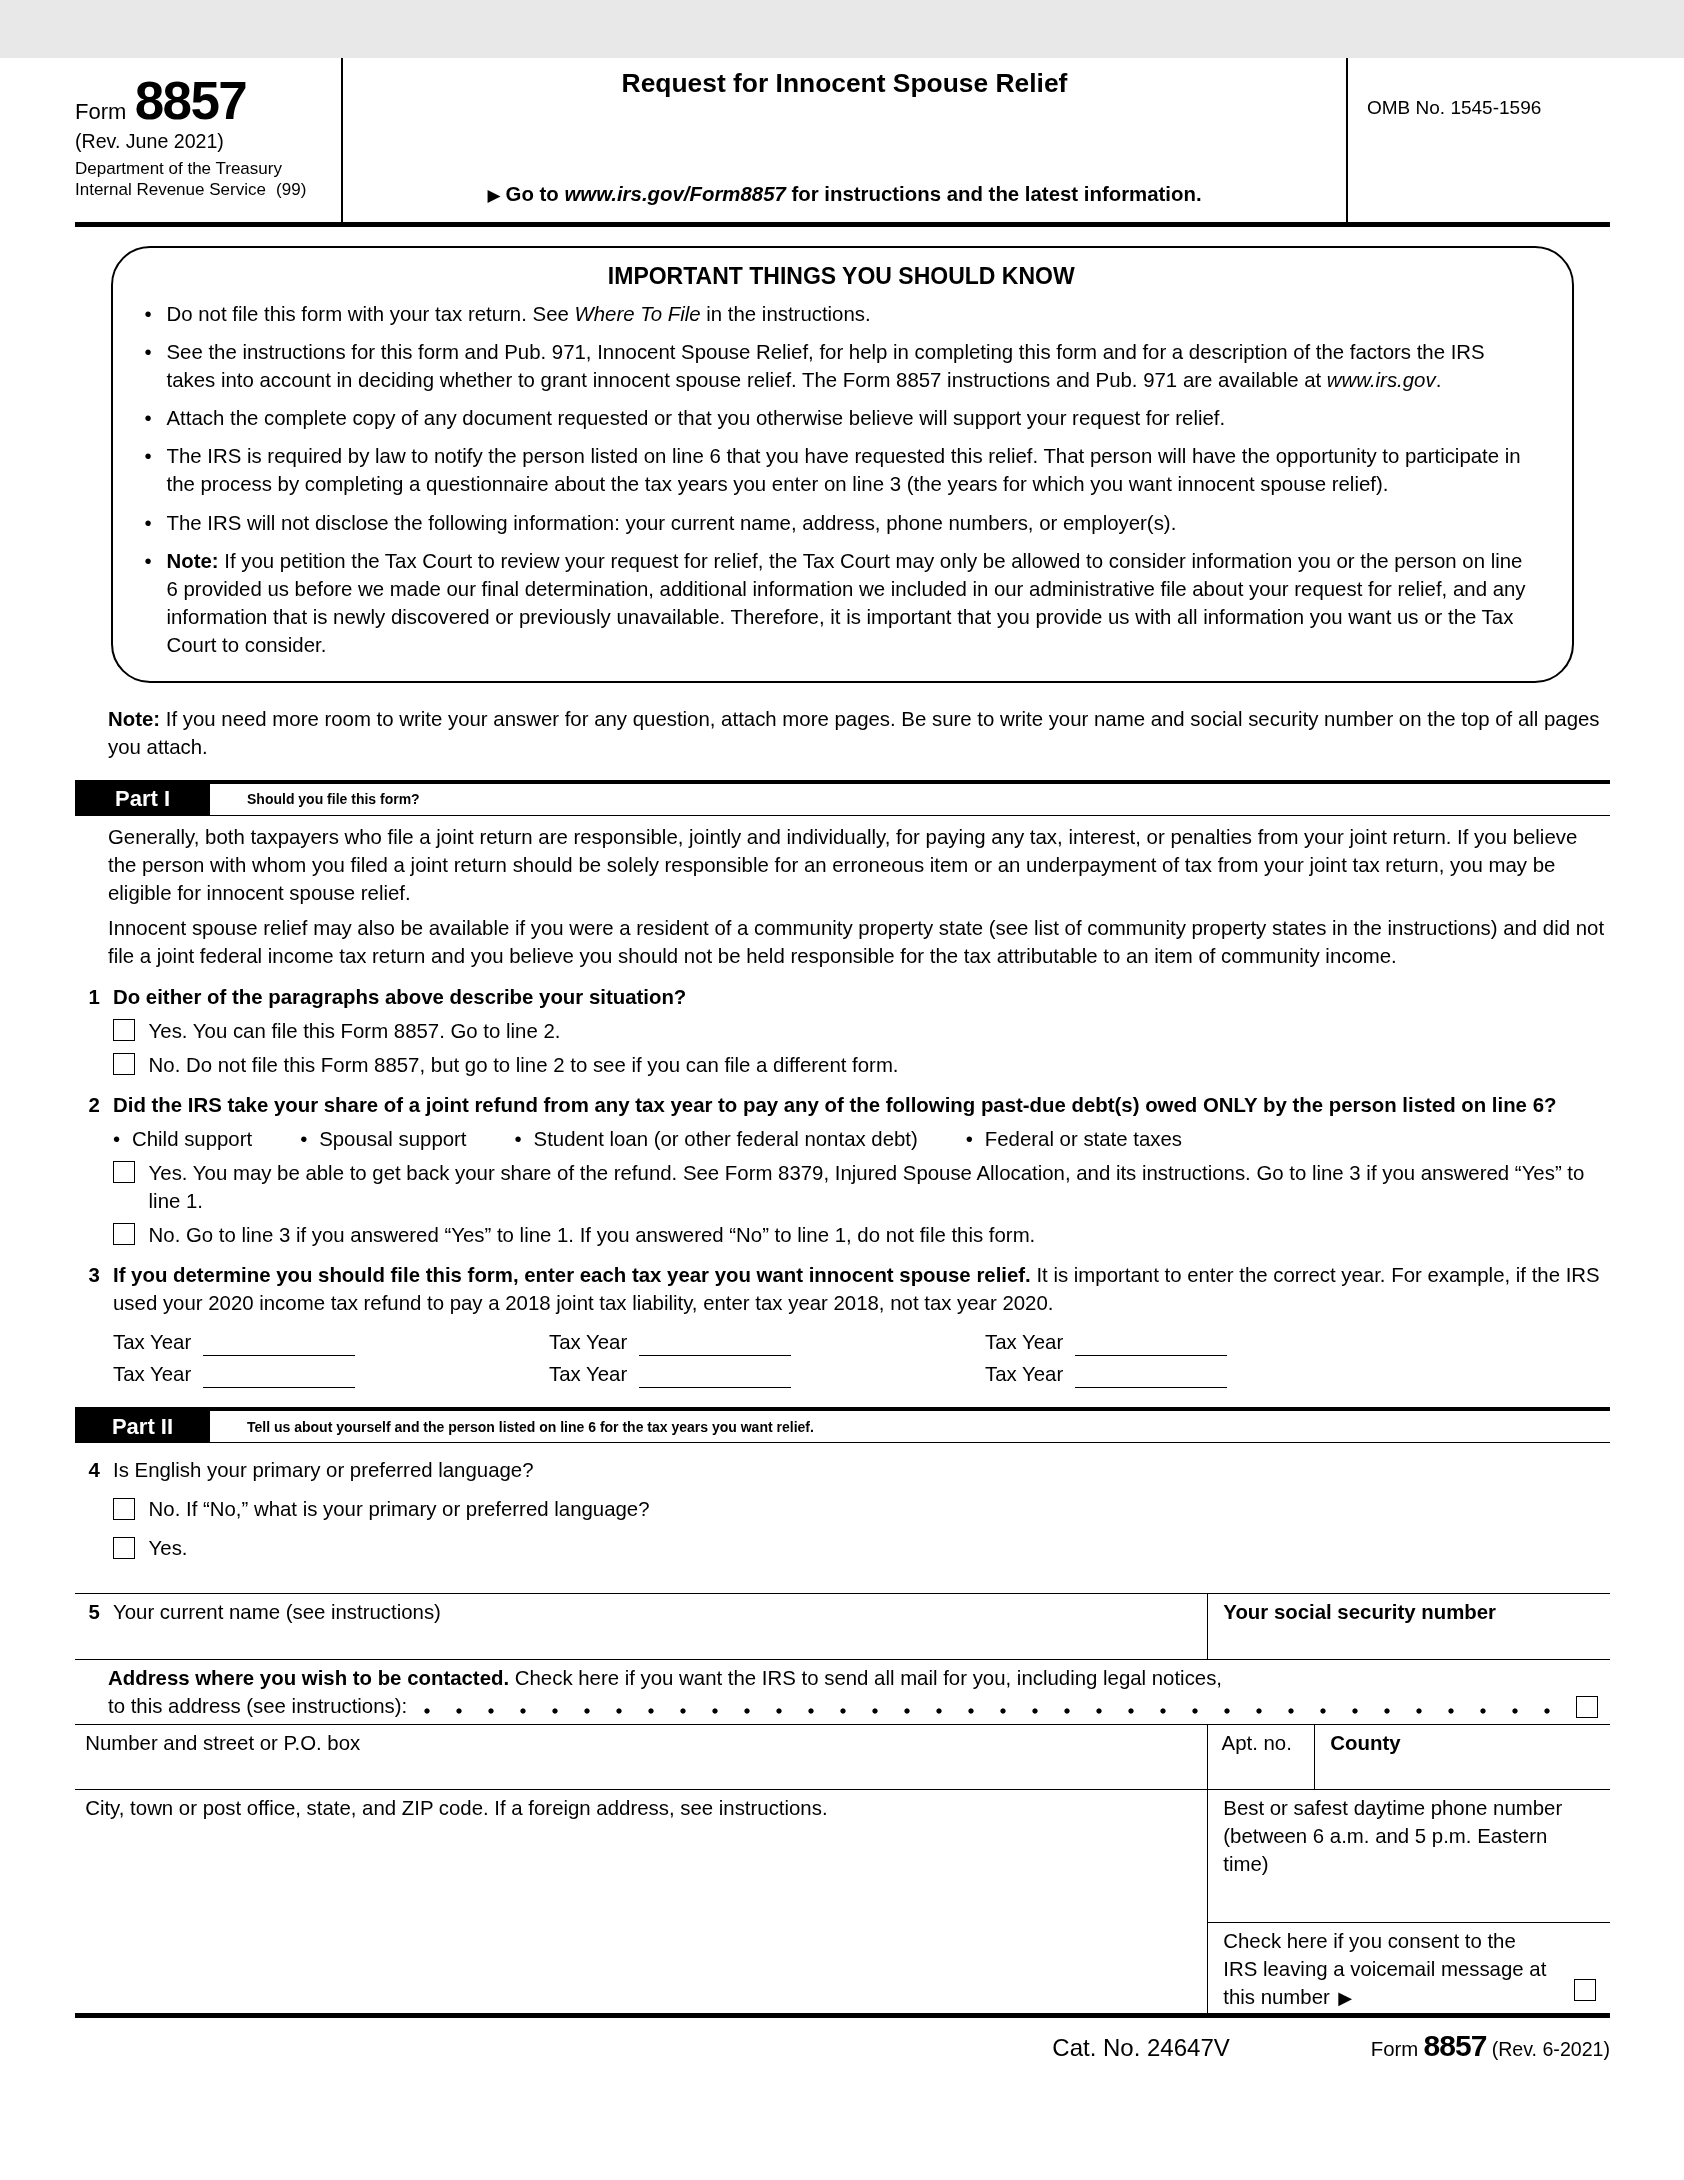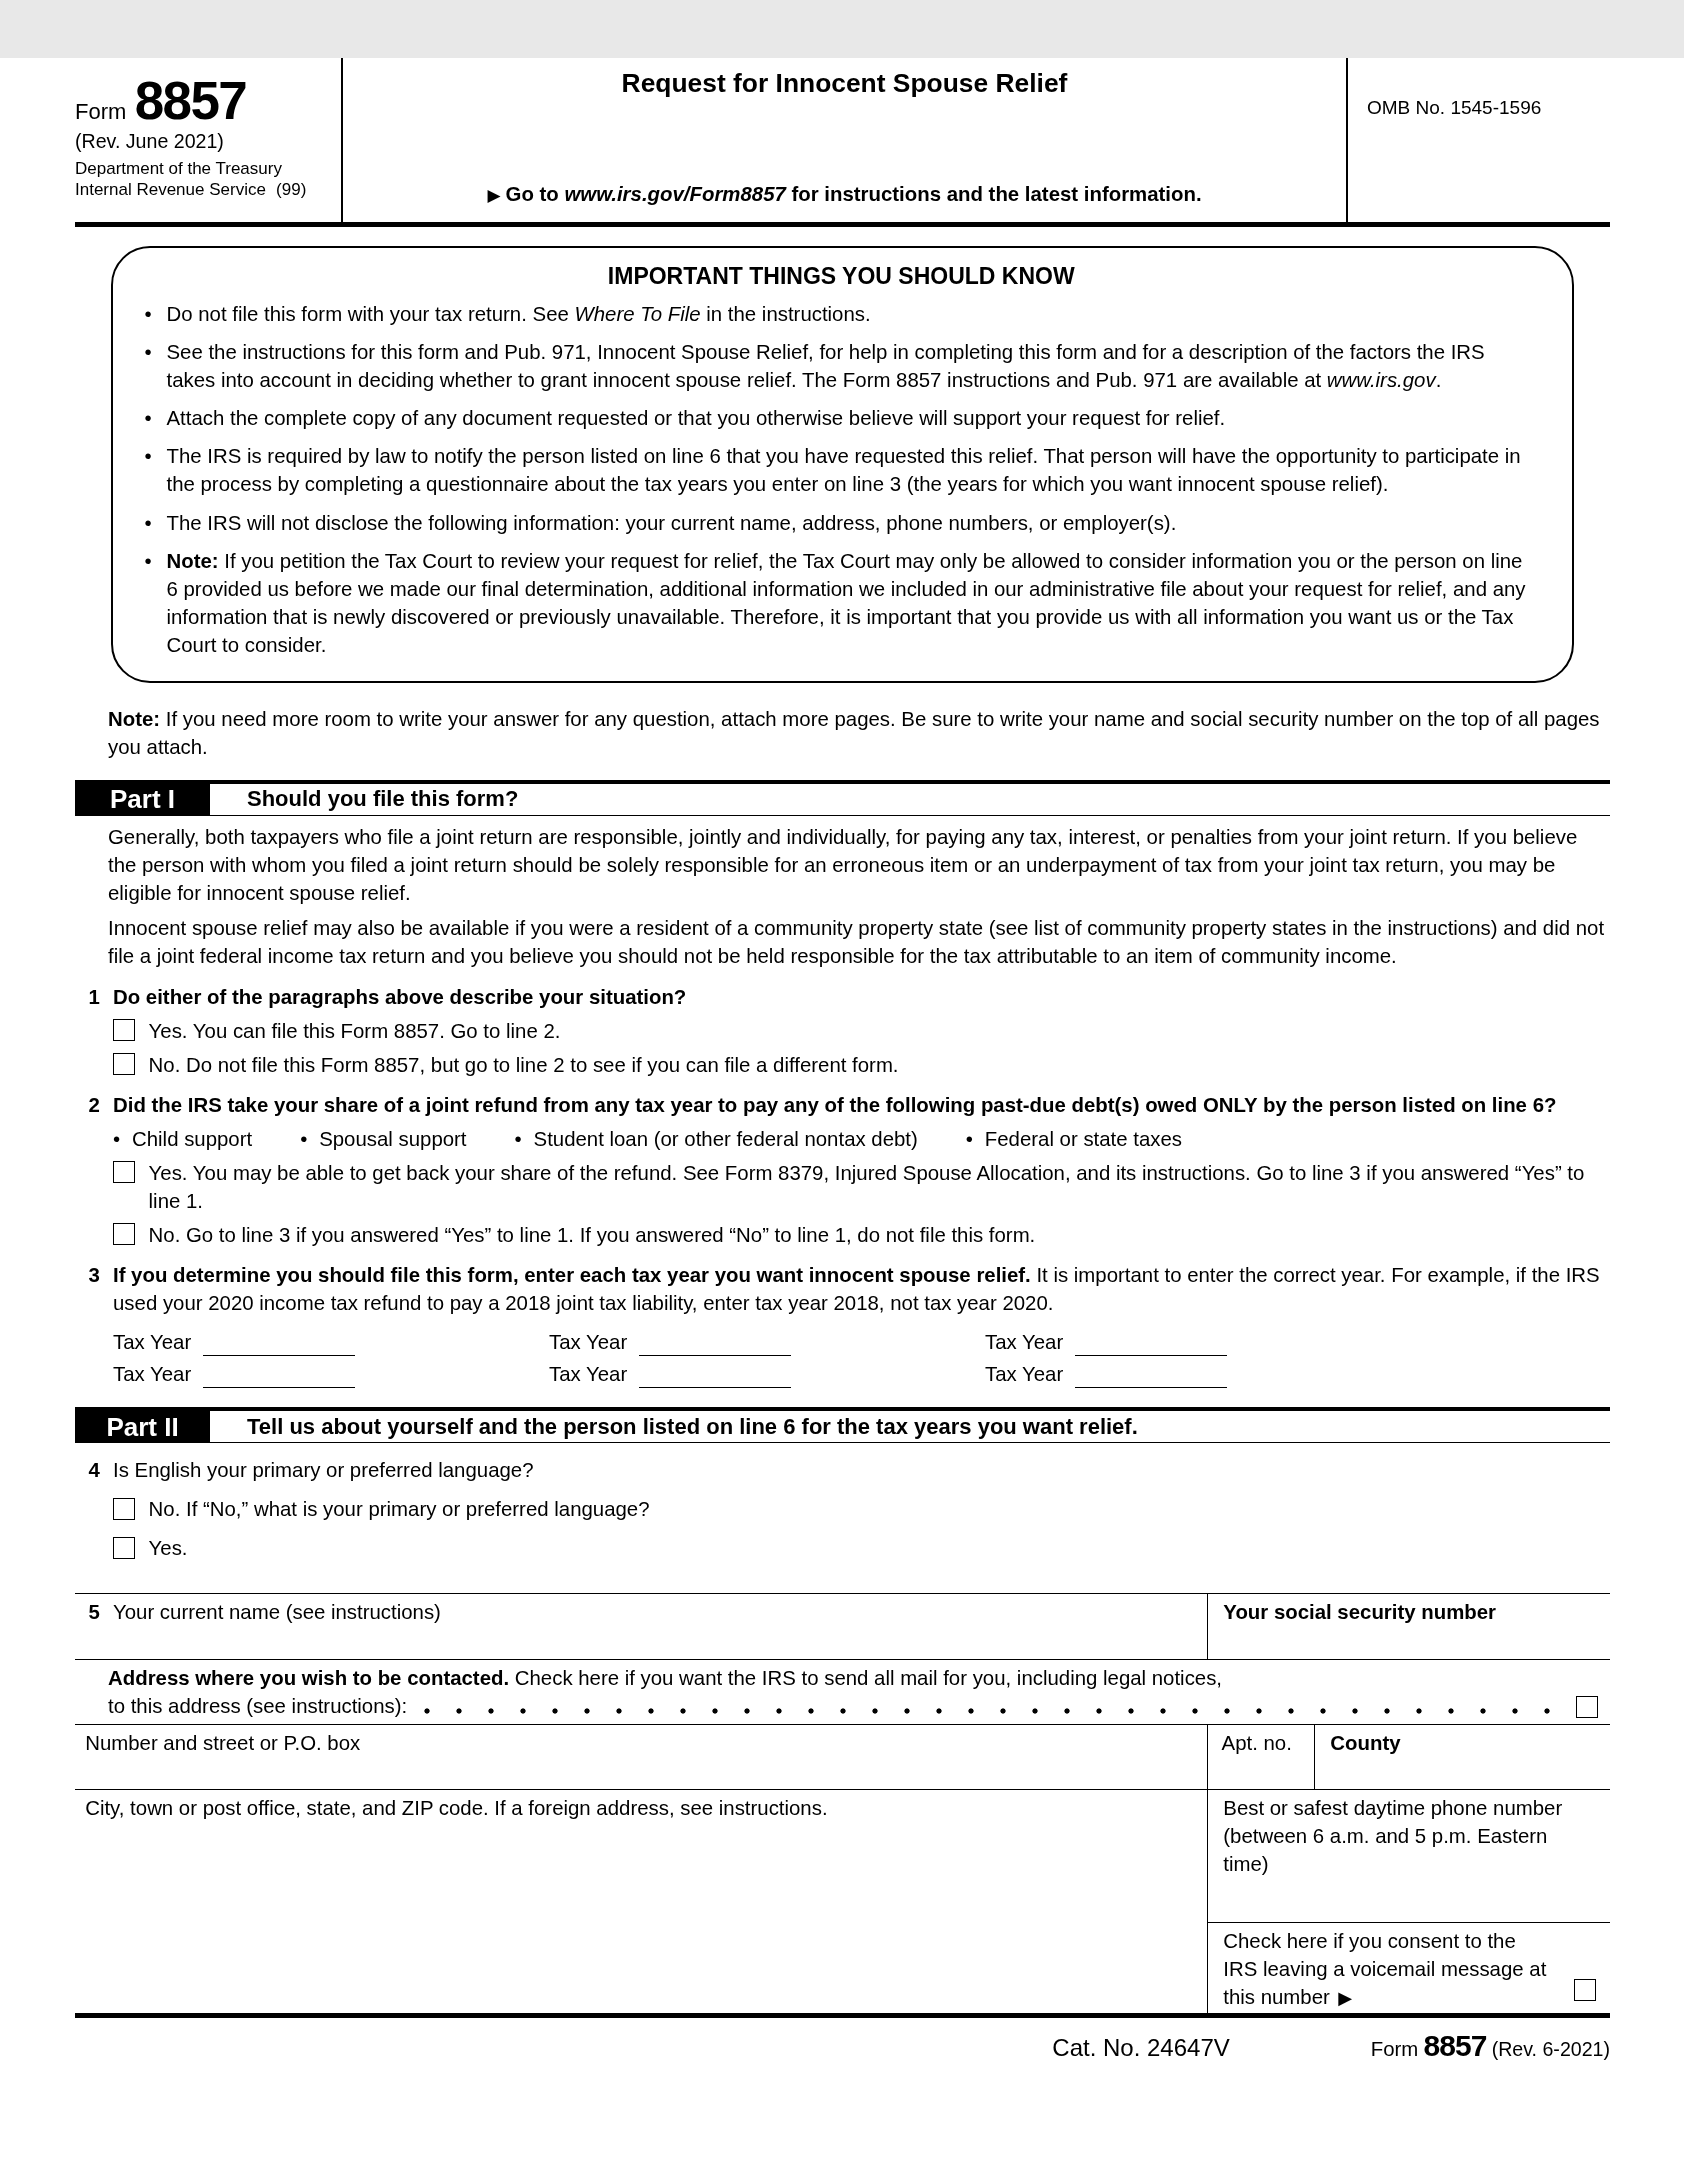--- a/index.html
+++ b/index.html
@@ -42,22 +42,22 @@
   
   .note { margin-top:22px; padding-left:33px; }
   .para { margin-top:6.8px; padding-left:33px; }
   .para:first-of-type { margin-top:10.2px; }
 
   
   .part-bar { margin-top:19px; border-top:4.3px solid #000; border-bottom:1.7px solid #000;
     display:flex; align-items:stretch; }
   .part-label { background:#000; color:#fff; width:135px; height:31.5px;
     display:flex; align-items:center; justify-content:center;
-    font-weight:700; font-size:26px; }
-  .part-title { font-weight:700; font-size:22px; margin-left:37px; align-self:center; }
+    font-weight:700; font-size:22px; }
+  .part-title { font-weight:700; font-size:14px; margin-left:37px; align-self:center; }
 
   
   .q { display:flex; margin-top:12.8px; }
   .qnum { flex:0 0 38px; text-indent:13.6px; font-weight:700; }
   .qbody { flex:1; }
   .qtext.bold { font-weight:700; }
   .opt { display:flex; margin-top:6px; }
   .opt.sparse { margin-top:11px; }
   .cb { width:22px; height:22px; border:1.7px solid #000; background:#fff;
     flex:0 0 auto; display:inline-block; }

